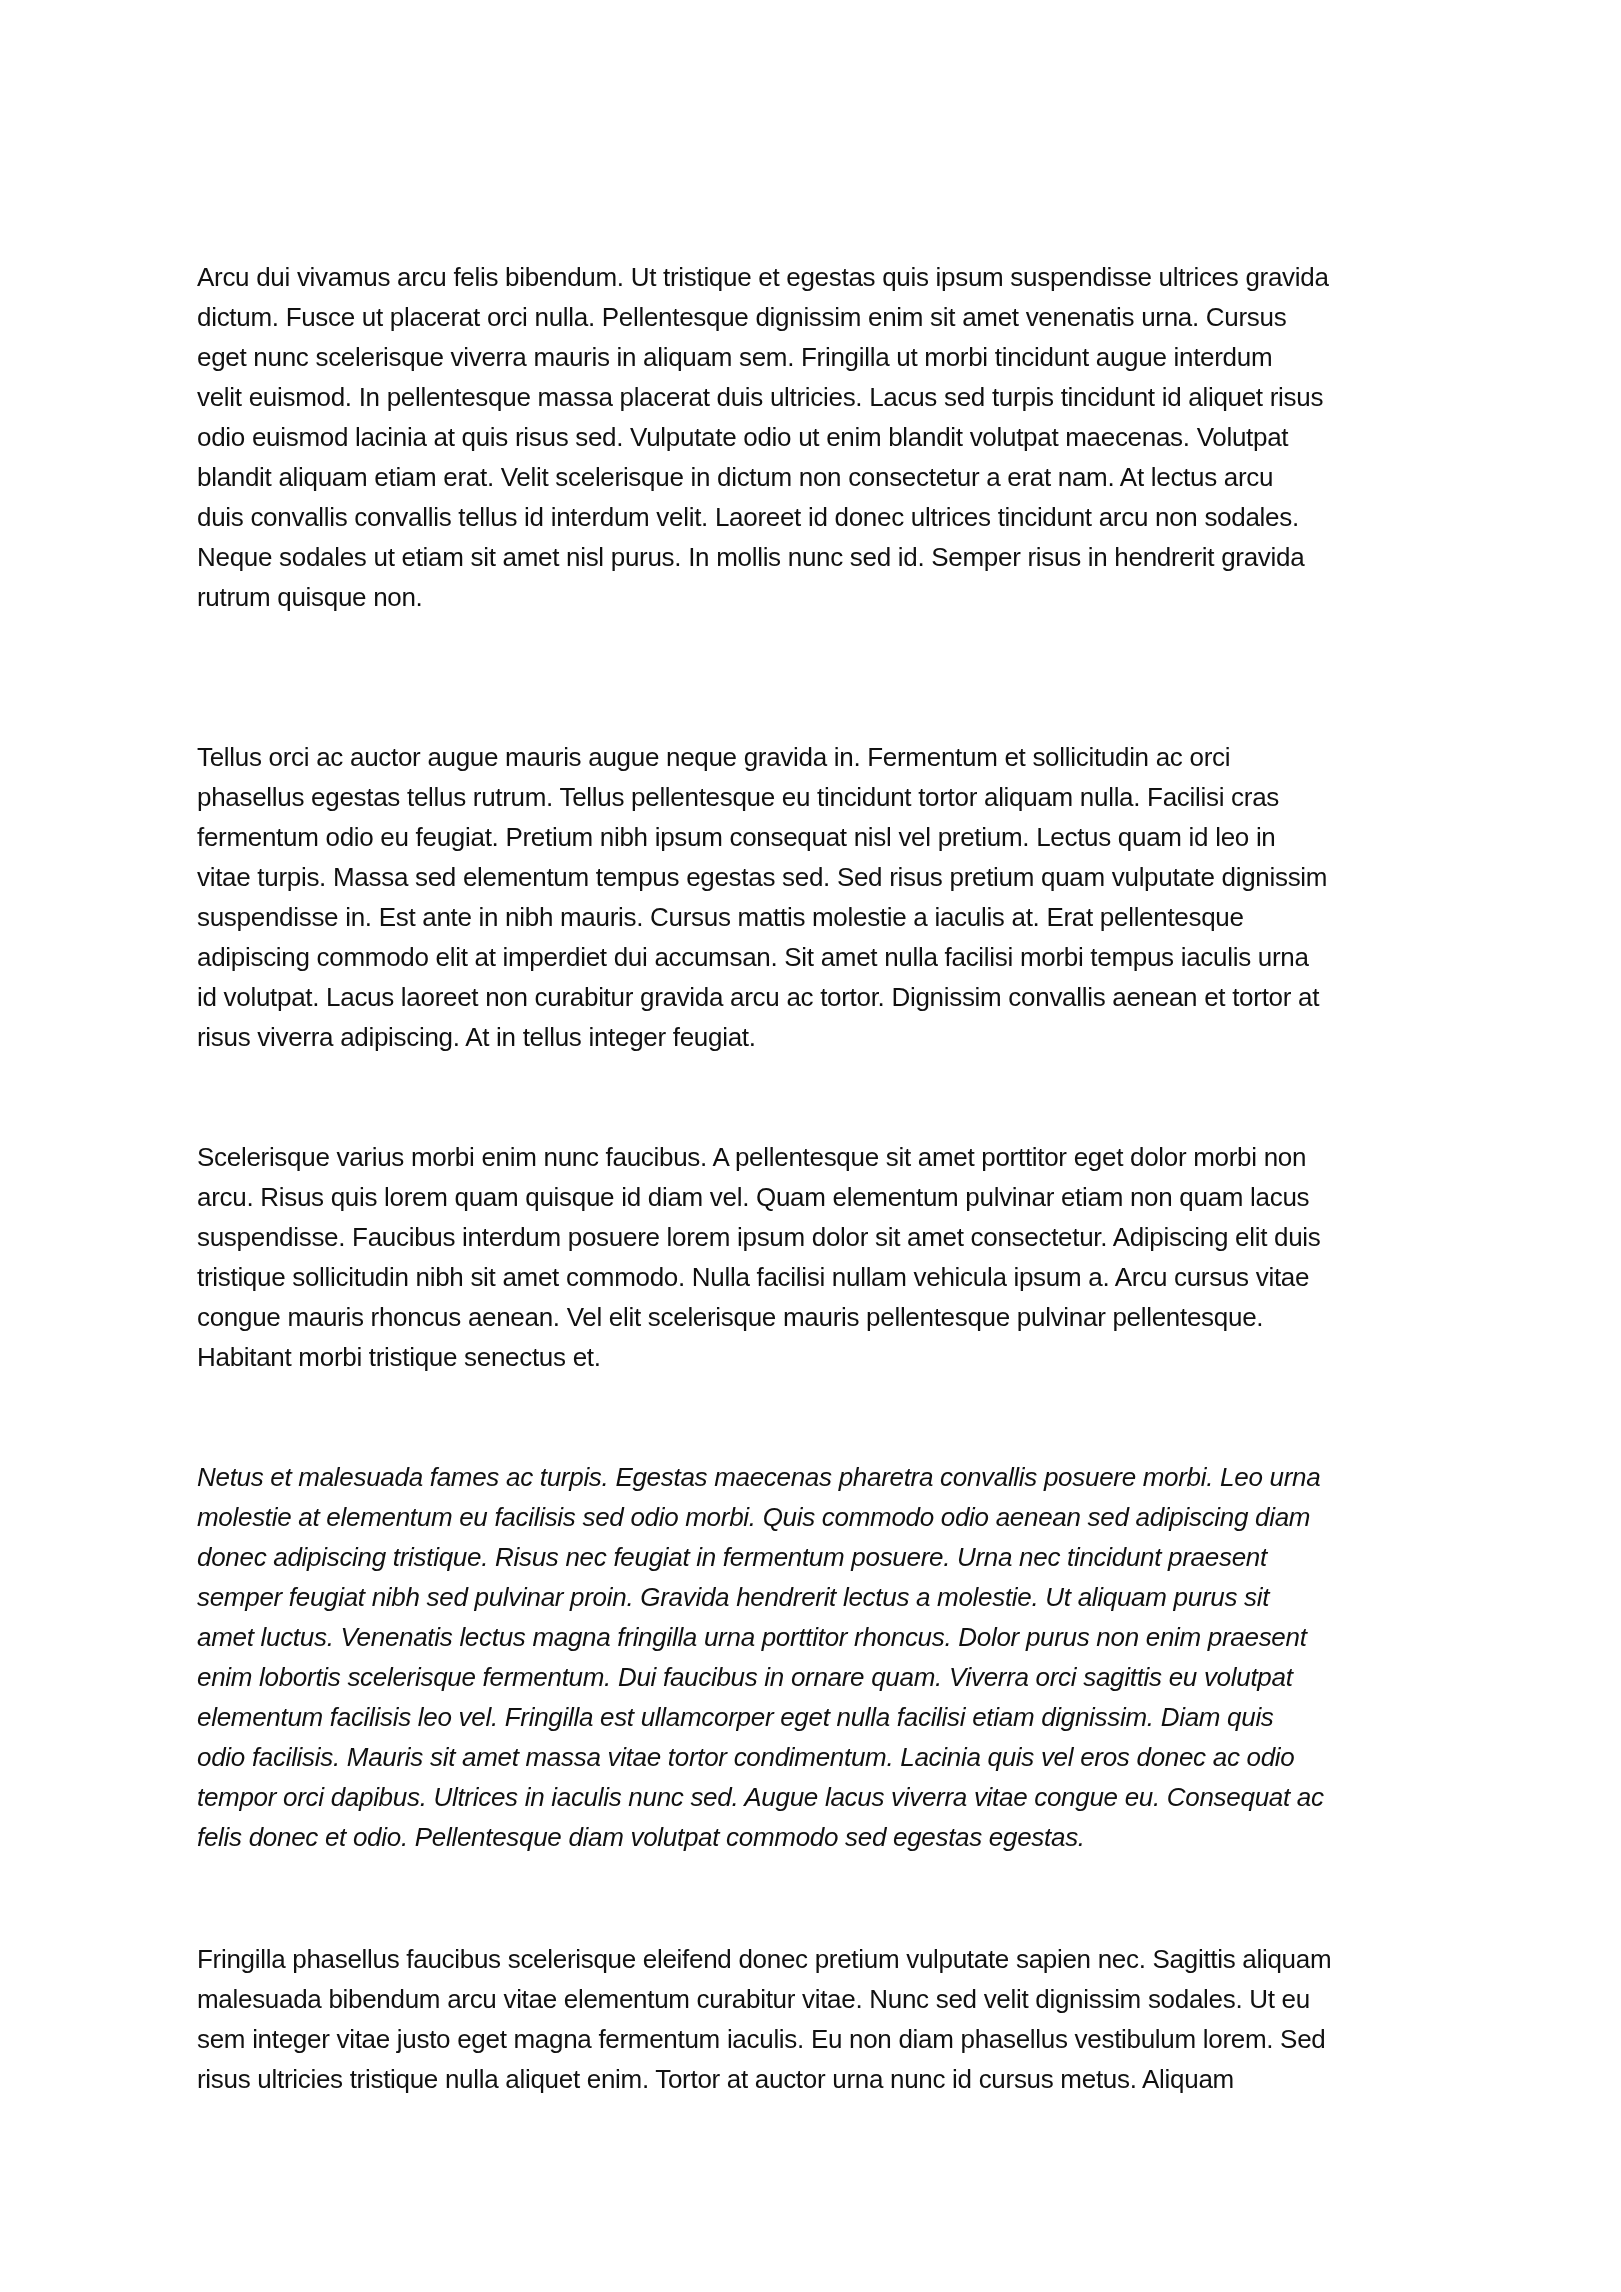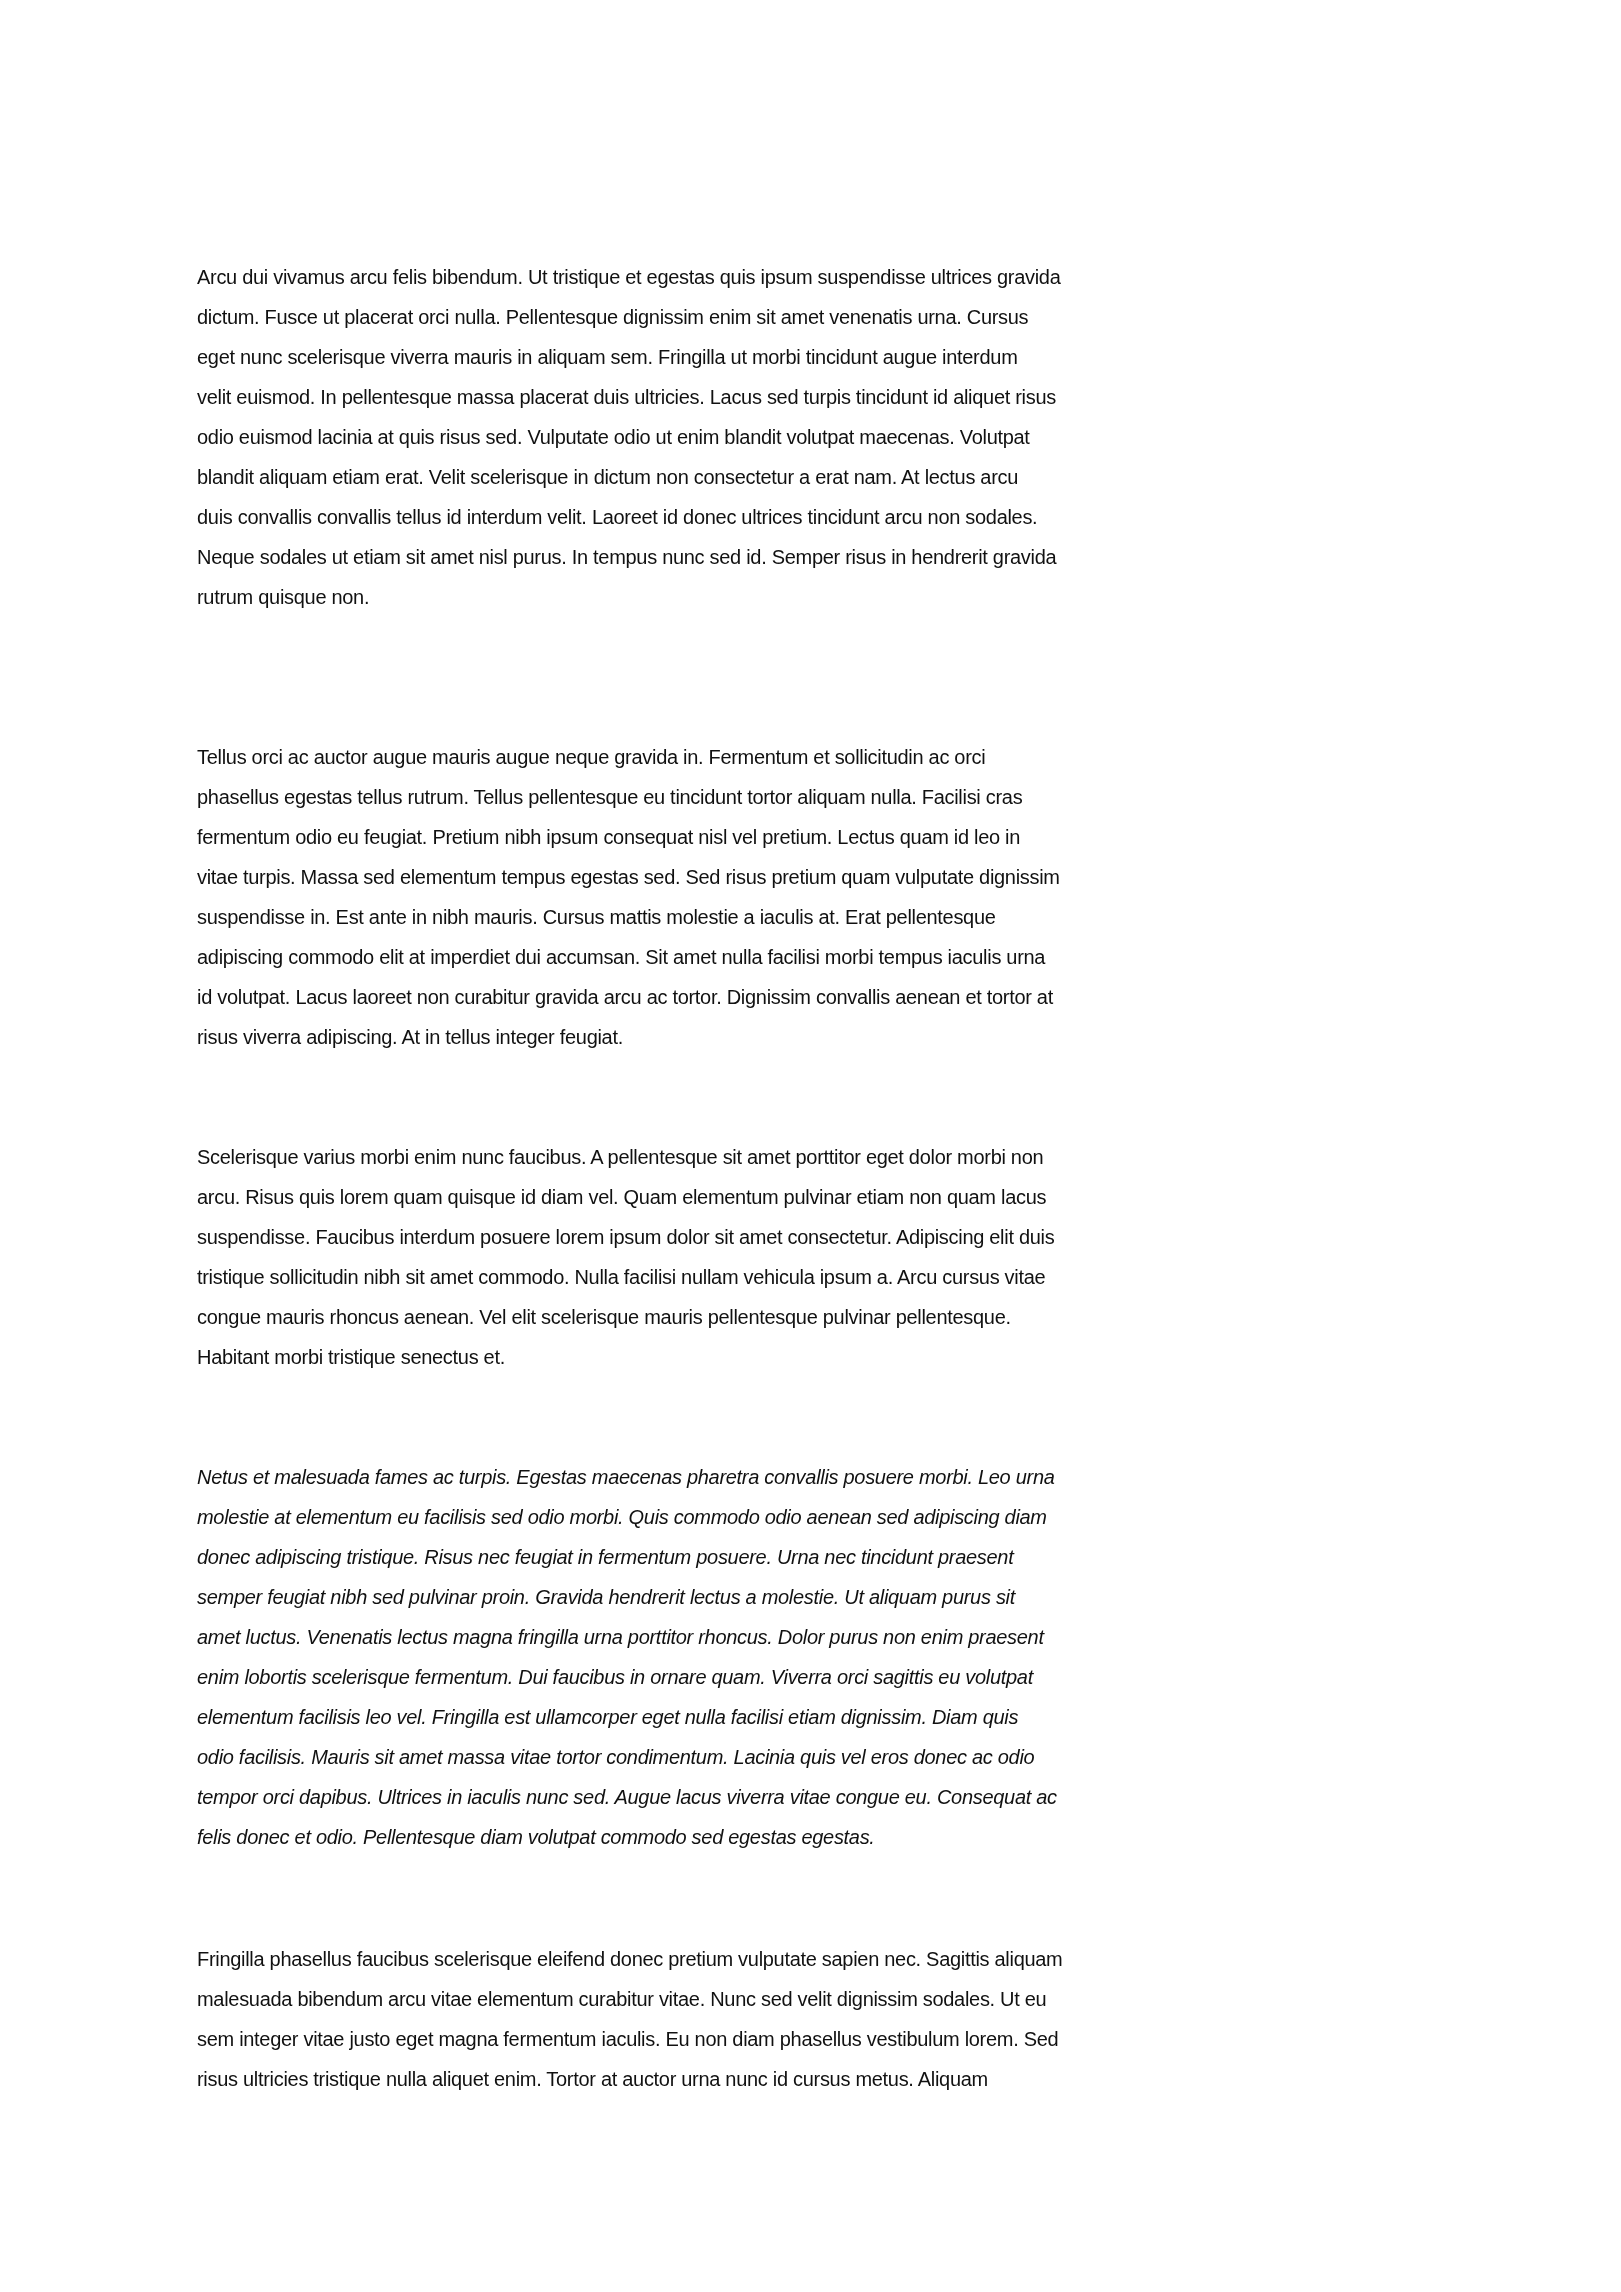--- a/index.html
+++ b/index.html
@@ -1,38 +1,38 @@
 <!DOCTYPE html>
 <html><head>
   <meta charset="utf-8">
   <style>
     html, body { margin: 0; padding: 0; background: #ffffff; }
     body { width: 1621px; height: 2293px; position: relative; overflow: hidden; }
     .page { position: absolute; left: 0; top: 0; width: 1621px; height: 2293px; background: #ffffff; }
     .para { position: absolute; left: 197px; width: 1245px; }
     .line {
       display: block; height: 40px; line-height: 40px;
-      font-family: "Liberation Sans", sans-serif; font-size: 20px;
+      font-family: "Liberation Sans", sans-serif; font-size: 26px;
       color: #111111; white-space: nowrap; letter-spacing: -0.3px;
     }
   </style>
 </head>
 <body>
 
 <div class="page">
 
   <div class="para" style="top:257px;">
     <span class="line">Arcu dui vivamus arcu felis bibendum. Ut tristique et egestas quis ipsum suspendisse ultrices gravida</span>
     <span class="line">dictum. Fusce ut placerat orci nulla. Pellentesque dignissim enim sit amet venenatis urna. Cursus</span>
     <span class="line">eget nunc scelerisque viverra mauris in aliquam sem. Fringilla ut morbi tincidunt augue interdum</span>
     <span class="line">velit euismod. In pellentesque massa placerat duis ultricies. Lacus sed turpis tincidunt id aliquet risus</span>
     <span class="line">odio euismod lacinia at quis risus sed. Vulputate odio ut enim blandit volutpat maecenas. Volutpat</span>
     <span class="line">blandit aliquam etiam erat. Velit scelerisque in dictum non consectetur a erat nam. At lectus arcu</span>
     <span class="line">duis convallis convallis tellus id interdum velit. Laoreet id donec ultrices tincidunt arcu non sodales.</span>
-    <span class="line">Neque sodales ut etiam sit amet nisl purus. In tempus nunc sed id. Semper risus in hendrerit gravida</span>
+    <span class="line">Neque sodales ut etiam sit amet nisl purus. In mollis nunc sed id. Semper risus in hendrerit gravida</span>
     <span class="line">rutrum quisque non.</span>
   </div>
 
   <div class="para" style="top:737px;">
     <span class="line">Tellus orci ac auctor augue mauris augue neque gravida in. Fermentum et sollicitudin ac orci</span>
     <span class="line">phasellus egestas tellus rutrum. Tellus pellentesque eu tincidunt tortor aliquam nulla. Facilisi cras</span>
     <span class="line">fermentum odio eu feugiat. Pretium nibh ipsum consequat nisl vel pretium. Lectus quam id leo in</span>
     <span class="line">vitae turpis. Massa sed elementum tempus egestas sed. Sed risus pretium quam vulputate dignissim</span>
     <span class="line">suspendisse in. Est ante in nibh mauris. Cursus mattis molestie a iaculis at. Erat pellentesque</span>
     <span class="line">adipiscing commodo elit at imperdiet dui accumsan. Sit amet nulla facilisi morbi tempus iaculis urna</span>

